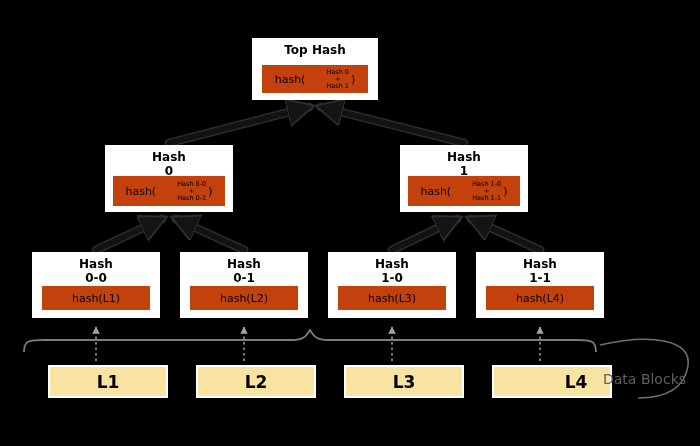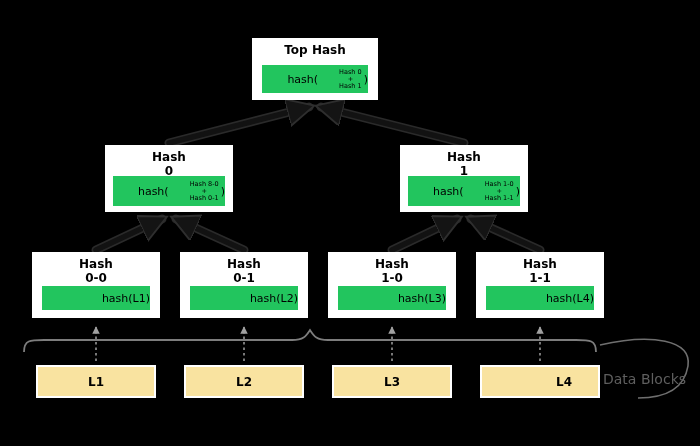--- a/index.html
+++ b/index.html
@@ -2,27 +2,27 @@
 <html><head>
 <meta charset="utf-8">
 <style>
   * { margin:0; padding:0; box-sizing:border-box; }
   html,body { background:#000; }
   body { font-family:"DejaVu Sans","Liberation Sans",sans-serif; }
   #stage { position:relative; width:700px; height:446px; background:#000; overflow:hidden; }
   .connector-layer { position:absolute; left:0; top:0; width:700px; height:446px; }
   .node { position:absolute; background:#fff; }
   .node .title { text-align:center; font-weight:bold; font-size:12px; line-height:14px; color:#000; padding-top:5px; white-space:pre-line; }
-  .call { position:absolute; background:#22c55e; display:flex; align-items:center; justify-content:flex-end; gap:2px; }
+  .call { position:absolute; background:#c2410c; display:flex; align-items:center; justify-content:center; gap:2px; }
   .call .fn { font-size:11px; color:#000; }
   .call .stack { display:flex; flex-direction:column; align-items:center; }
   .call .stack span { font-size:6.5px; line-height:7px; color:#000;margin-left:19px; }
   .call .leafval { font-size:11px; color:#000; }
   .block { position:absolute; width:120px; height:33px; background:#f9e3a0; border:2px solid #fff;
-           display:flex; align-items:center; justify-content:center; font-weight:bold; font-size:12px; color:#000; }
+           display:flex; align-items:center; justify-content:center; font-weight:bold; font-size:17px; color:#000;margin-left:12px; }
   .datablocks-label { position:absolute; left:603px; top:371px; width:84px; font-size:14px; color:#5f5f5f; }
   
   #node-top   { left:252px; top:38px;  width:126px; height:62px; }
   #node-h0    { left:105px; top:145px; width:128px; height:67px; }
   #node-h1    { left:400px; top:145px; width:128px; height:67px; }
   #node-l00   { left:32px;  top:252px; width:128px; height:66px; }
   #node-l01   { left:180px; top:252px; width:128px; height:66px; }
   #node-l10   { left:328px; top:252px; width:128px; height:66px; }
   #node-l11   { left:476px; top:252px; width:128px; height:66px; }
   #node-top .call { left:10px; top:27px; width:106px; height:28px; }

